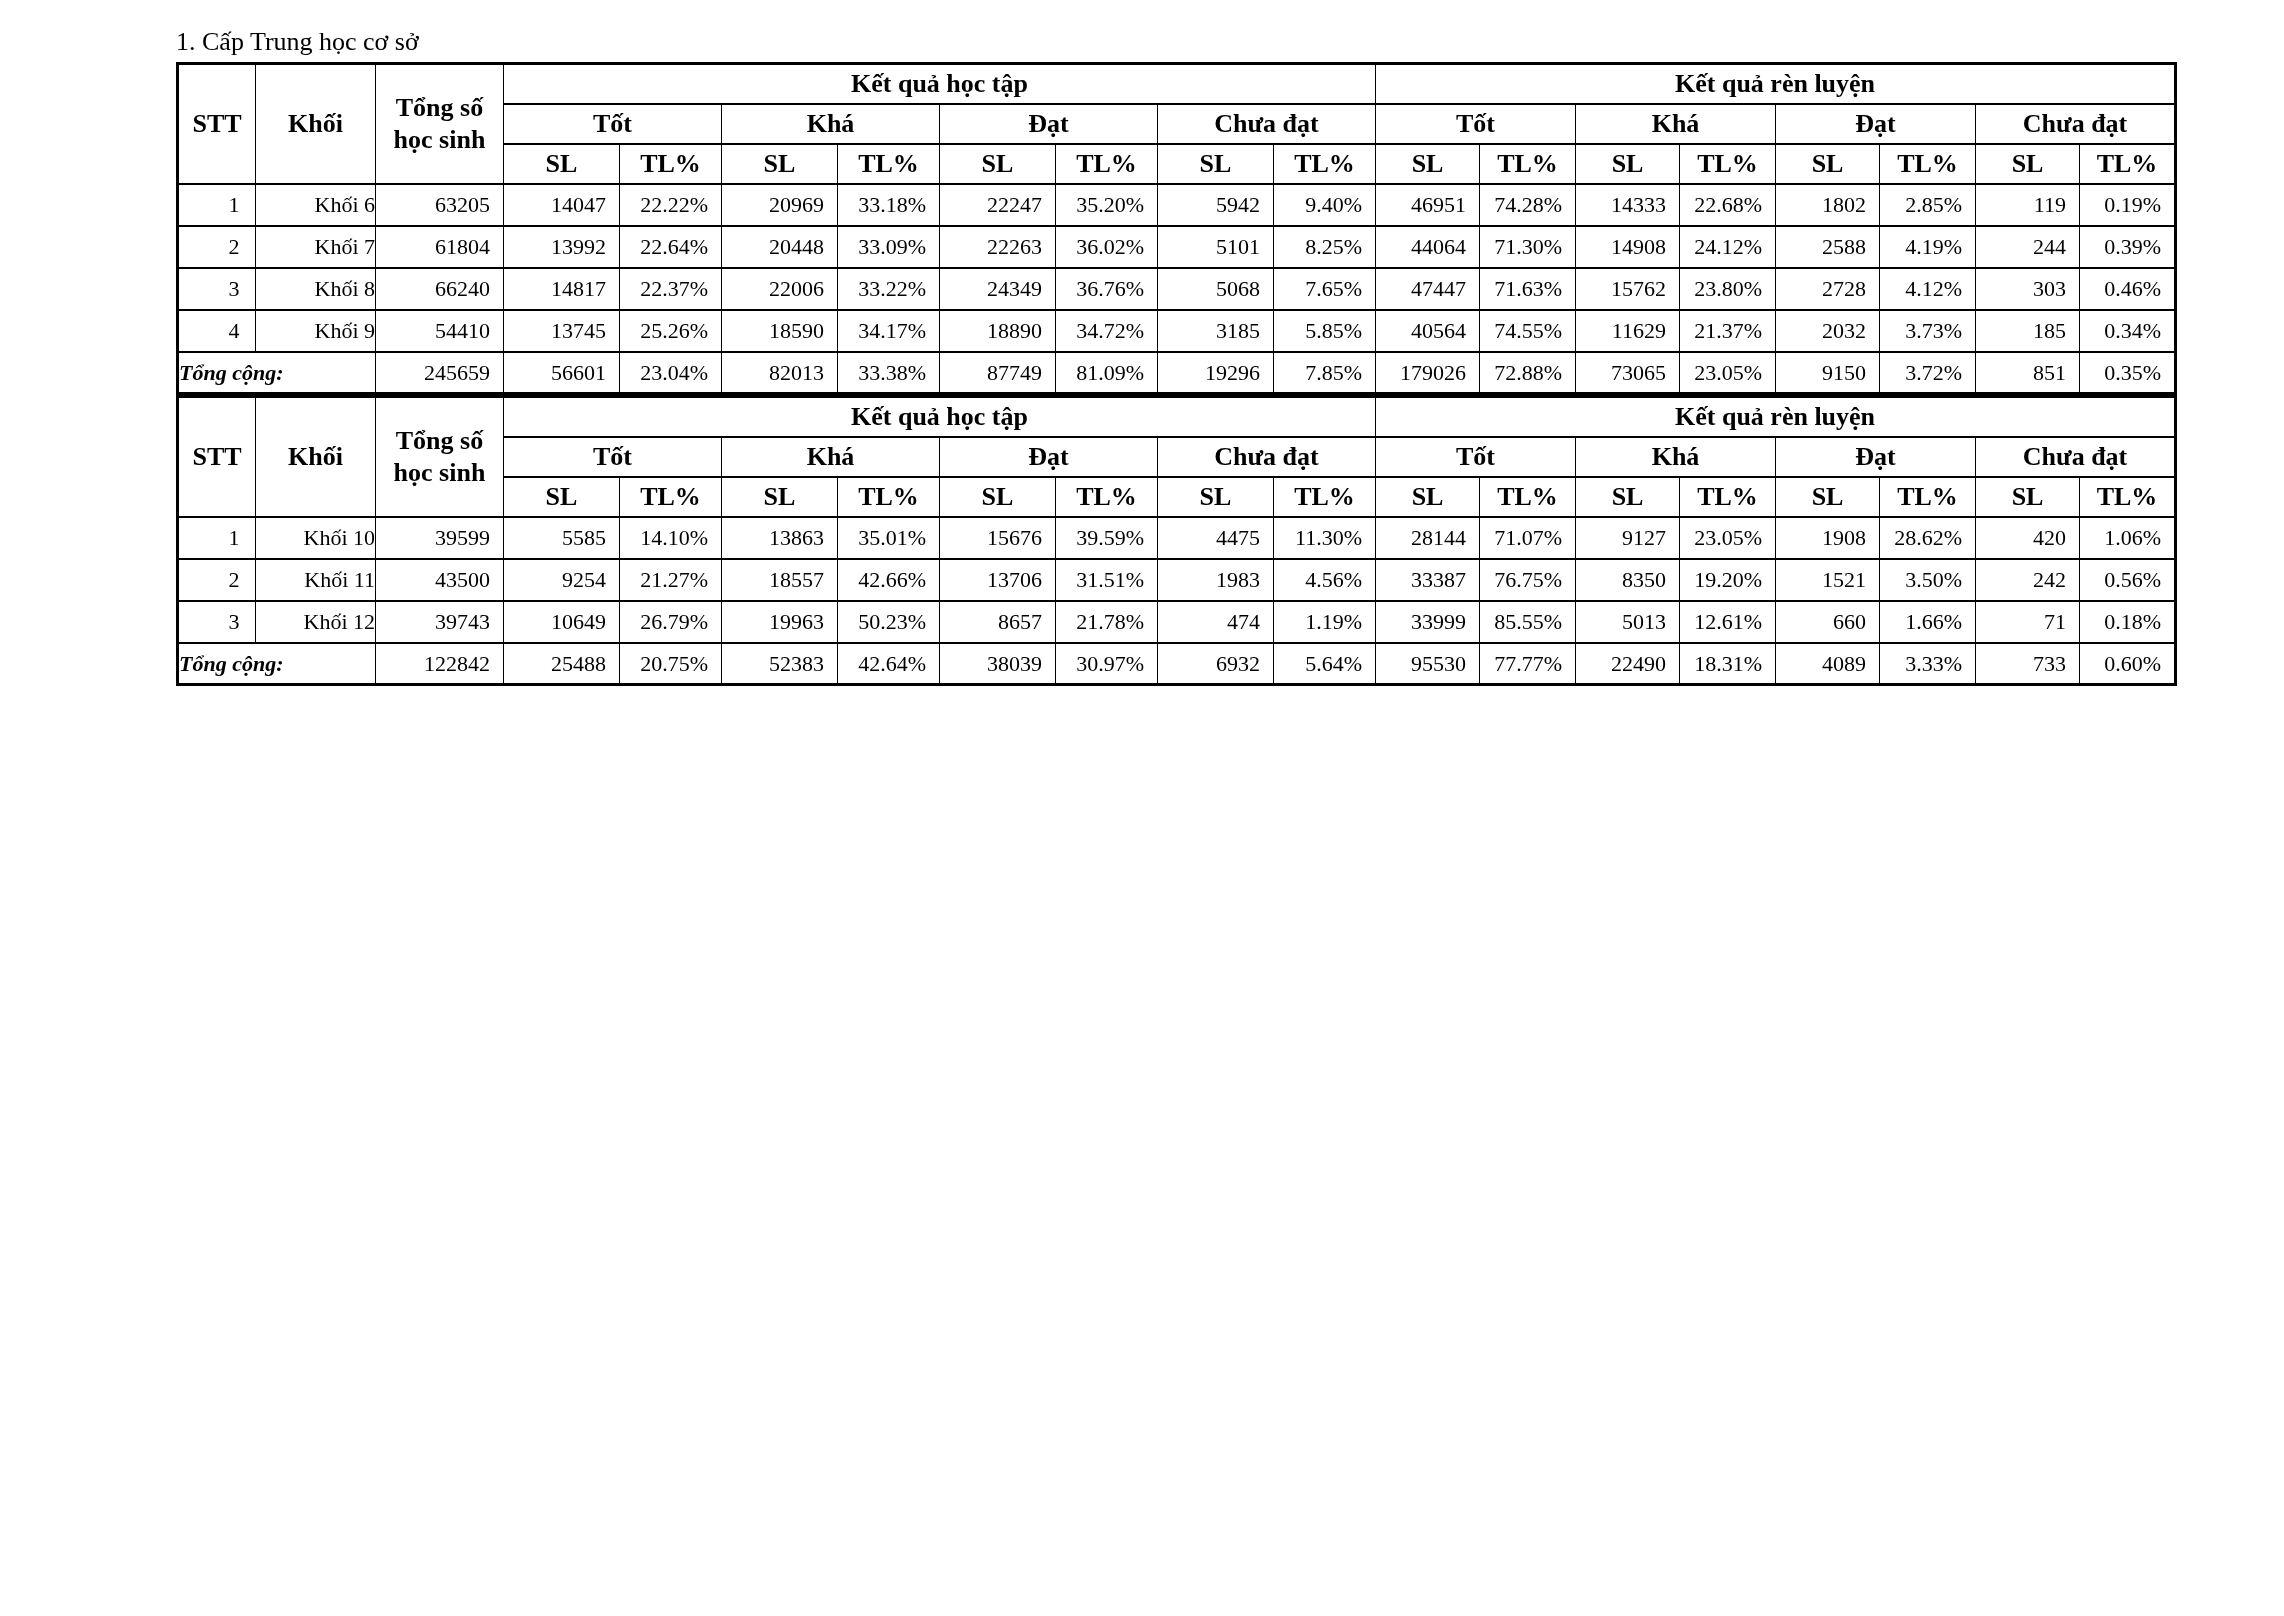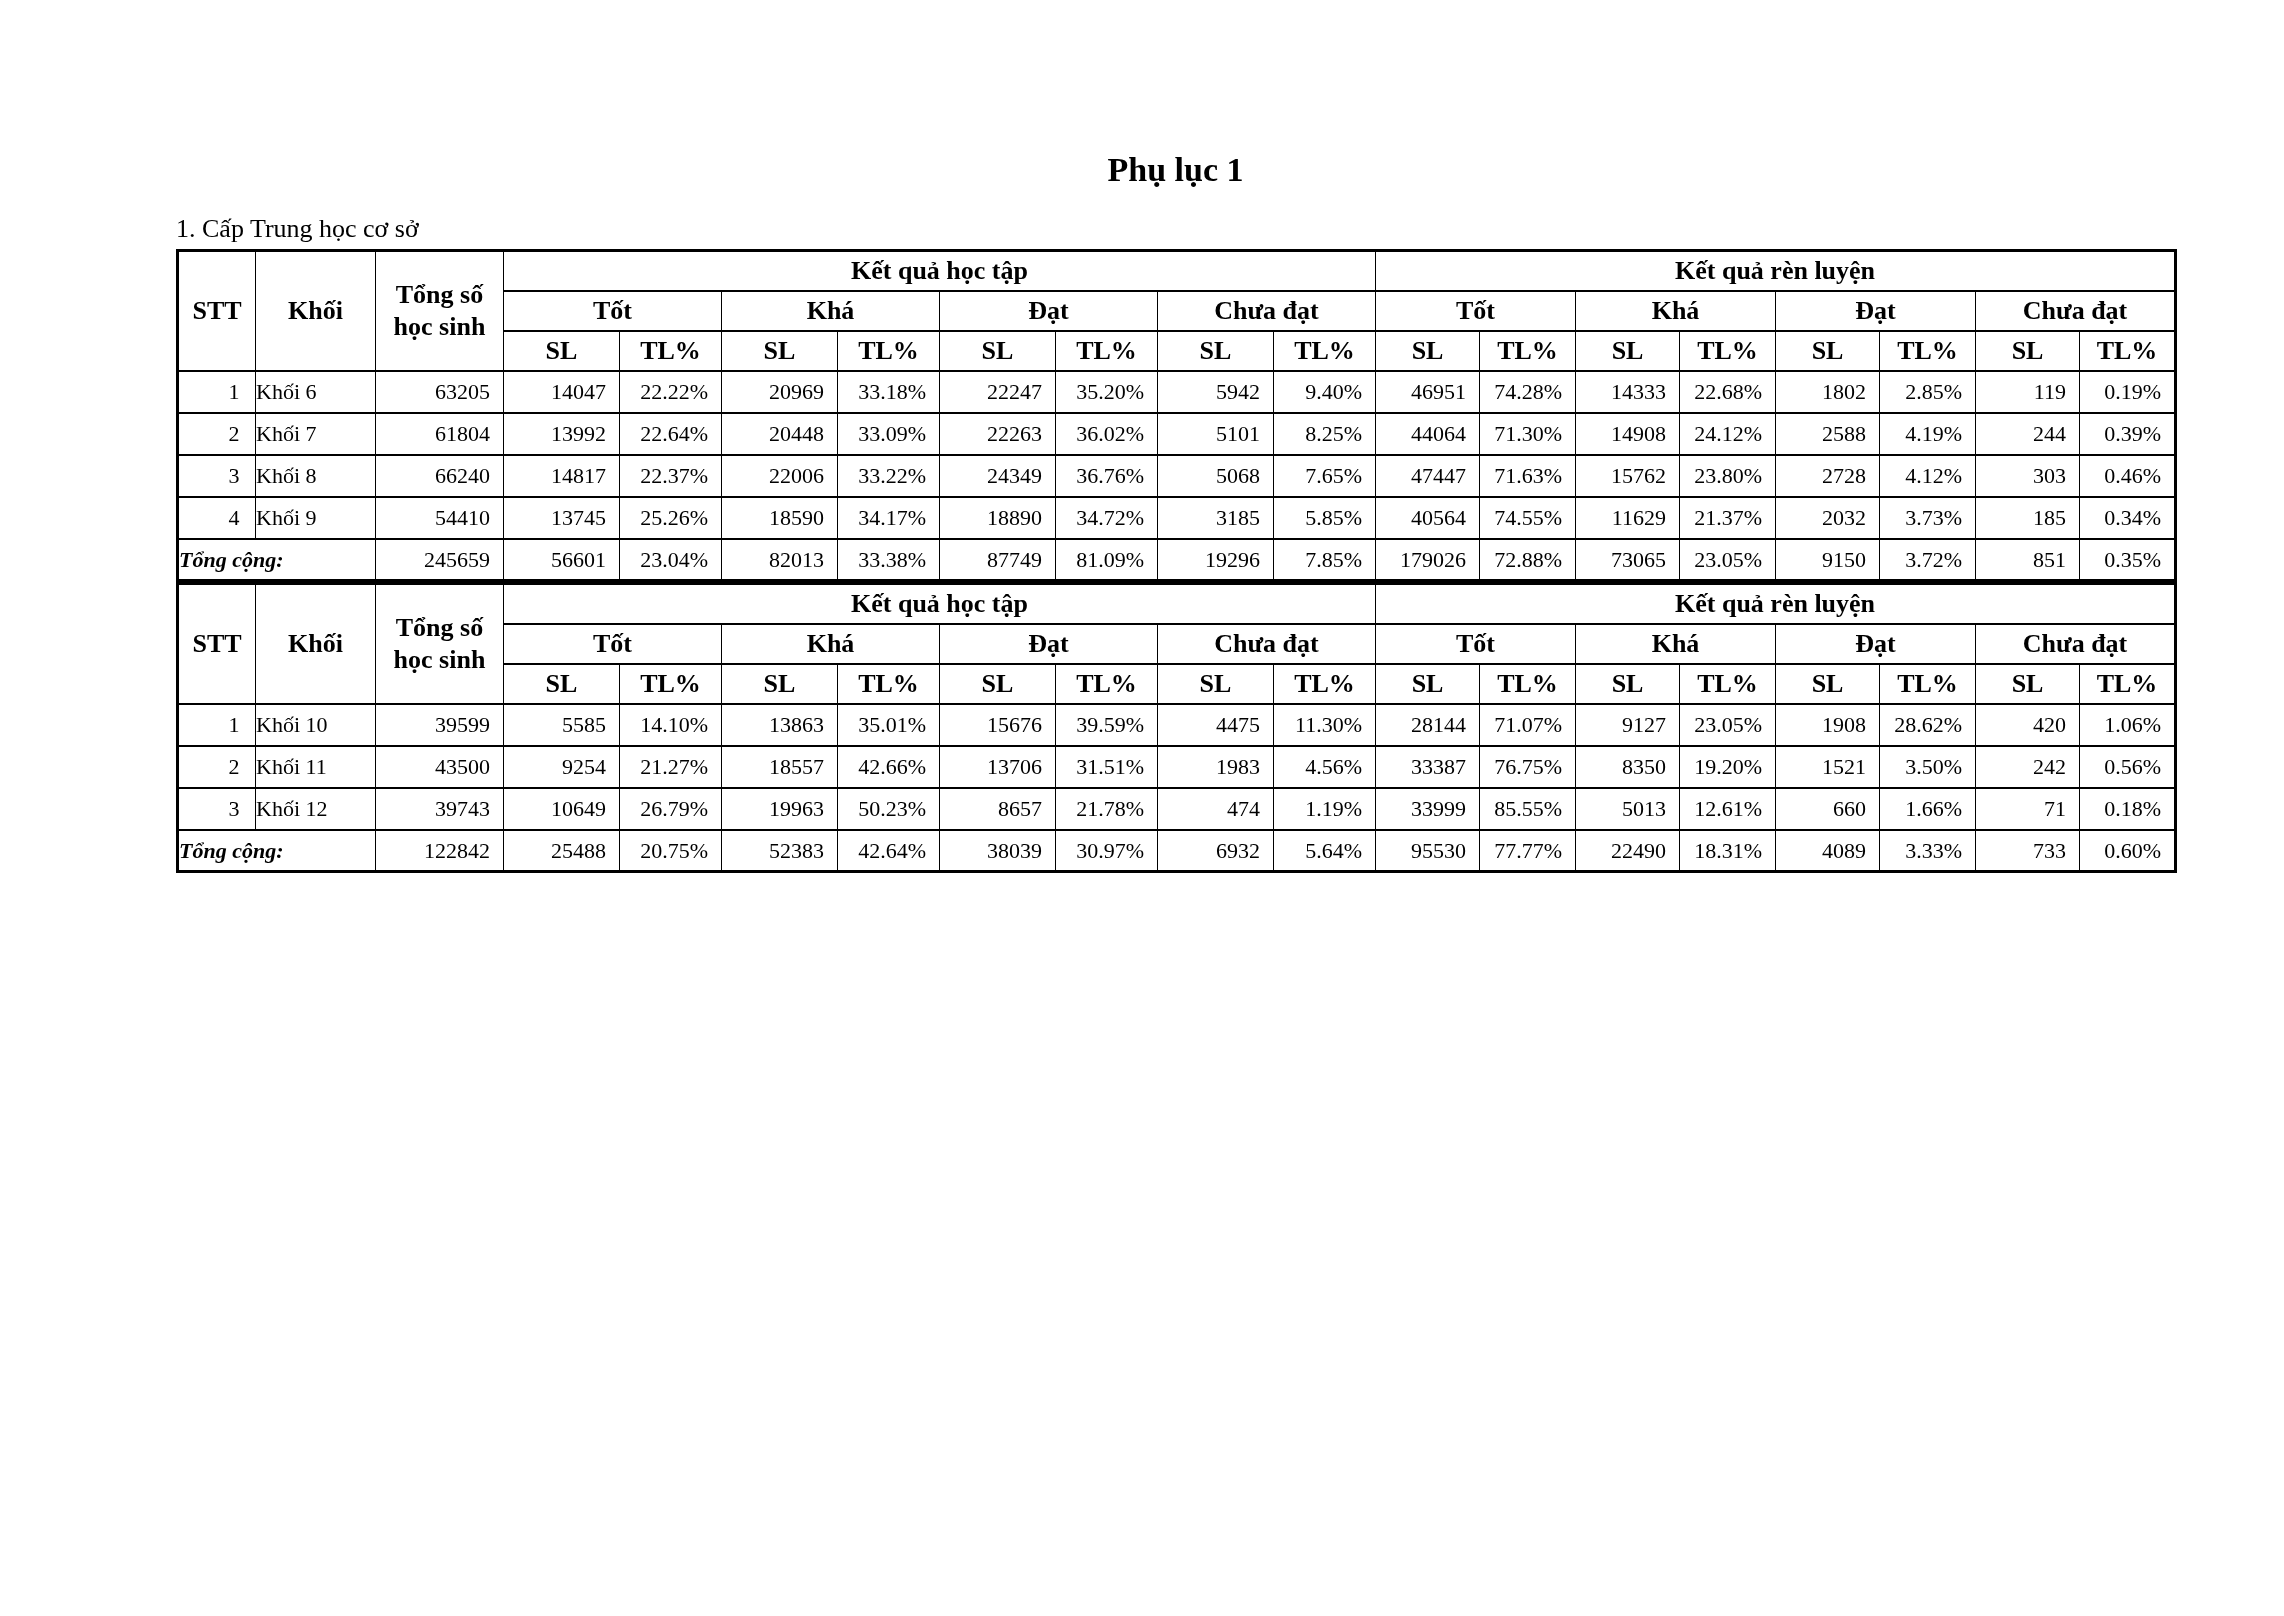--- a/index.html
+++ b/index.html
@@ -60,35 +60,34 @@
     font-size: 26px;
     text-align: center;
     line-height: 1.25;
     padding: 1.3px 2.6px;
   }
   table.report td {
     font-size: 22px;
     padding: 1.3px 0;
   }
   .c-stt  { text-align: right; padding-right: 15.6px !important; }
-  .c-khoi { text-align: left; }
+  .c-khoi { text-align: right; }
   .c-num  { text-align: right; padding-right: 13px !important; }
   .c-total-label {
     text-align: left;
     font-weight: bold;
     font-style: italic;
     font-size: 23.4px;
   }
 </style>
 </head>
 <body>
 
 <div class="content">
 
-  <div class="appendix-title">Phụ lục 1</div>
 
 
   <div class="section-heading">1. Cấp Trung học cơ sở</div>
 
   <table class="report">
     <colgroup>
       <col style="width:78px">
         <col style="width:120px">
         <col style="width:128px">
       <col style="width:116px">

